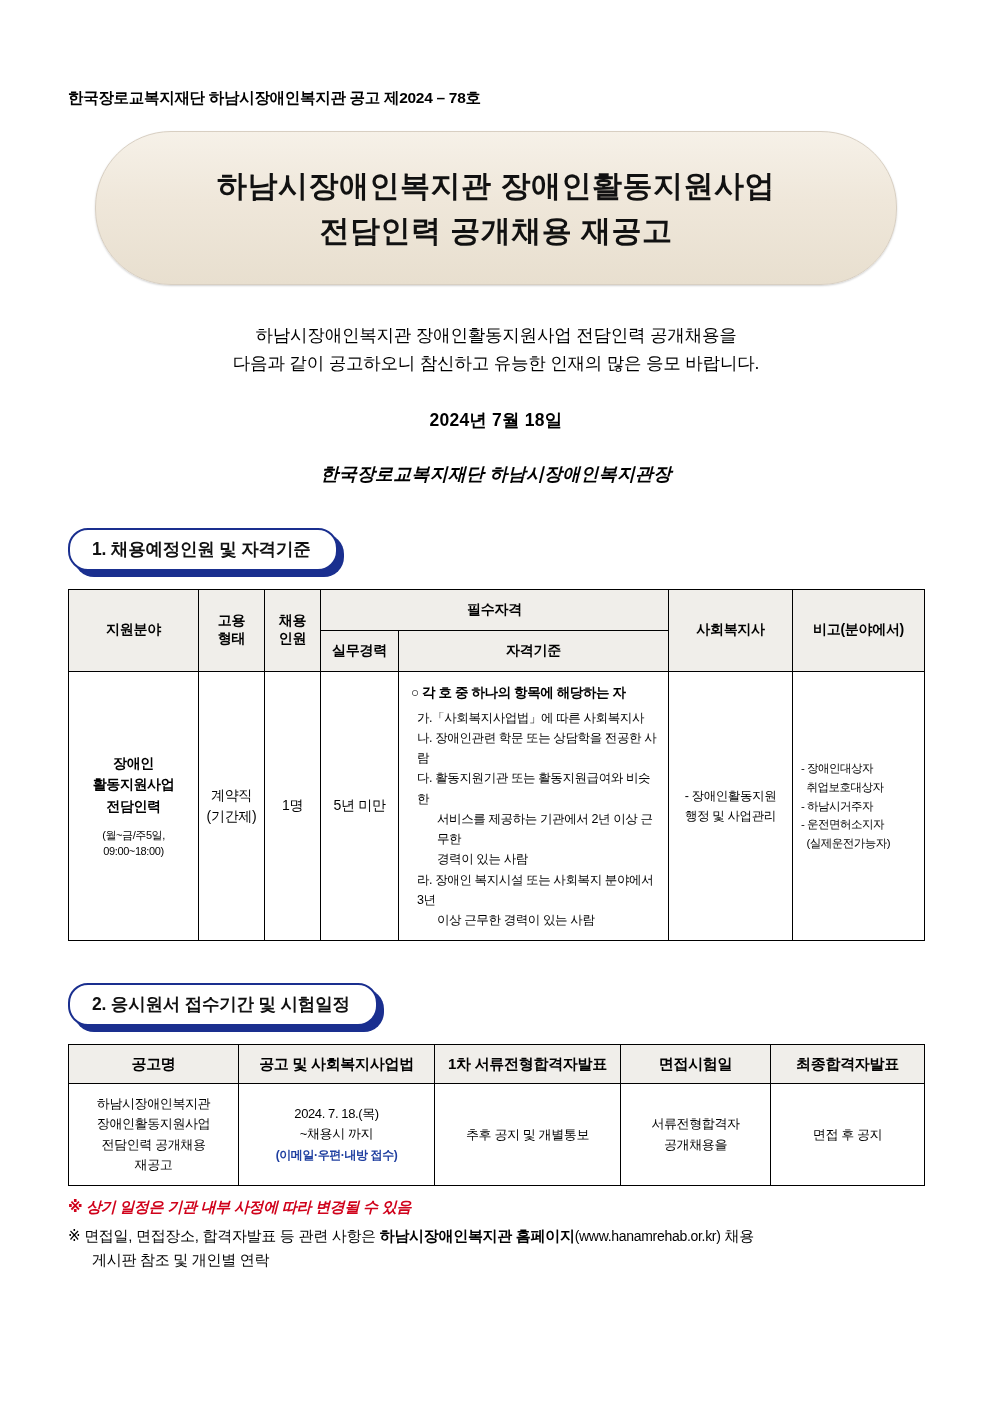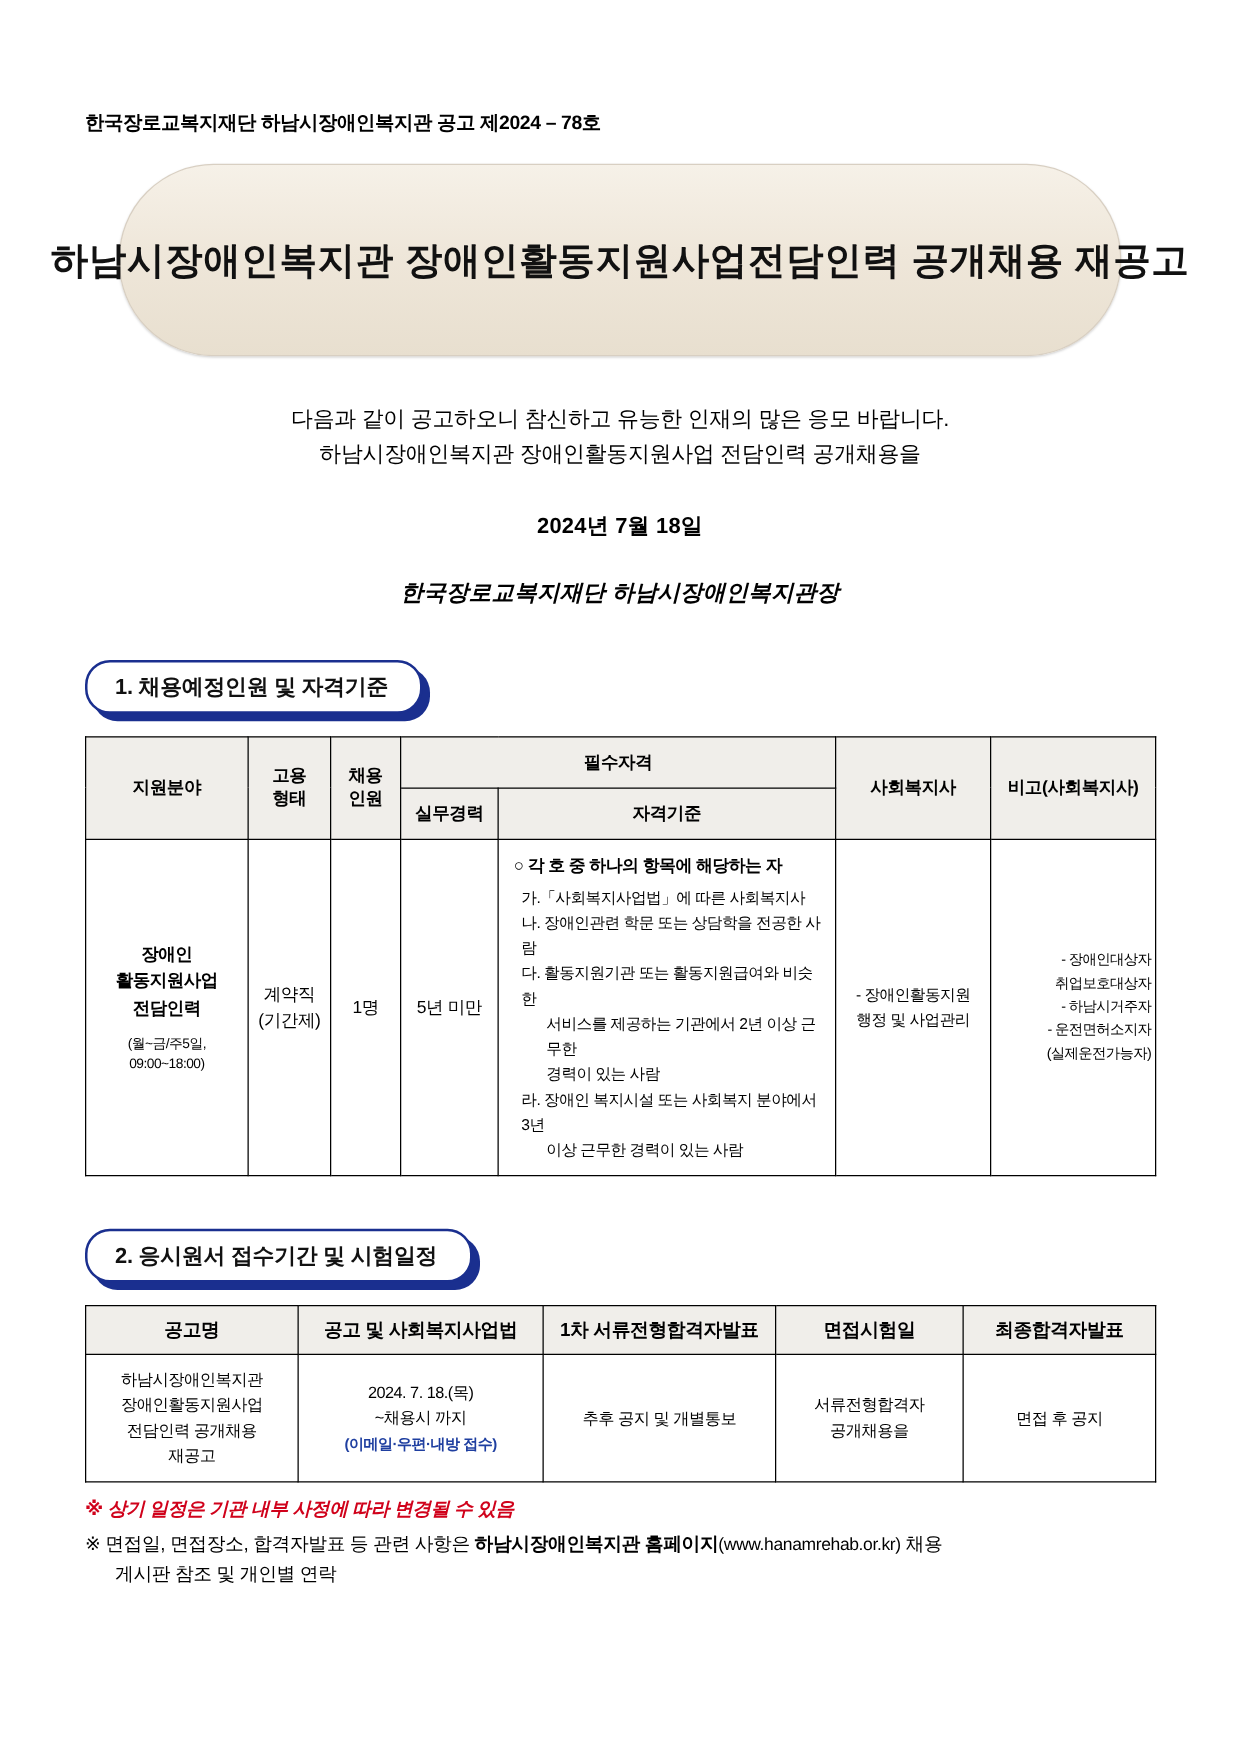--- a/index.html
+++ b/index.html
@@ -32,21 +32,21 @@
   
   .title-capsule {
     margin: 22px auto 0 auto;
     width: 800px;
     height: 152px;
     border-radius: 76px;
     border: 1px solid #d8cfc2;
     background: linear-gradient(180deg, #f6f1e8 0%, #efe7da 45%, #e8dfcf 100%);
     box-shadow: 0 1px 2px rgba(0,0,0,0.18);
     display: flex;
-    flex-direction: row;
+    flex-direction: column;
     align-items: center;
     justify-content: center;
   }
   .title-line {
     font-size: 30px;
     font-weight: bold;
     letter-spacing: 0.5px;
     line-height: 1.5;
     color: #111;
     white-space: pre;
@@ -174,21 +174,21 @@
     display: block;
     padding-left: 20px;
   }
 
   .duty-cell {
     font-size: 12.5px;
     line-height: 1.6;
     letter-spacing: -0.4px;
   }
   .note-cell {
-    text-align: right;
+    text-align: left;
     font-size: 11.5px;
     line-height: 1.62;
     letter-spacing: -0.5px;
     padding-left: 8px;
   }
   .note-cell .n-item {
     display: block;
   }
 
   
@@ -241,22 +241,22 @@
 <div class="page">
 
   <div class="doc-number">한국장로교복지재단 하남시장애인복지관 공고 제2024 – 78호</div>
 
   <div class="title-capsule">
     <div class="title-line">하남시장애인복지관 장애인활동지원사업</div>
     <div class="title-line">전담인력 공개채용 재공고</div>
   </div>
 
   <div class="intro">
+    <div>하남시장애인복지관 장애인활동지원사업 전담인력 공개채용을</div>
     <div>다음과 같이 공고하오니 참신하고 유능한 인재의 많은 응모 바랍니다.</div>
-    <div>하남시장애인복지관 장애인활동지원사업 전담인력 공개채용을</div>
   </div>
 
   <div class="date-line">2024년 7월 18일</div>
   <div class="org-line">한국장로교복지재단 하남시장애인복지관장</div>
 
   <div class="section-head">
     <div class="pill-shadow"></div>
     <div class="pill">1. 채용예정인원 및 자격기준</div>
   </div>
 
@@ -272,21 +272,21 @@
     </colgroup>
     <tbody>
       <tr>
         <th rowspan="2" style="white-space:pre-line">지원분야</th>
         <th rowspan="2" style="white-space:pre-line">고용
 형태</th>
         <th rowspan="2" style="white-space:pre-line">채용
 인원</th>
         <th colspan="2">필수자격</th>
         <th rowspan="2">사회복지사</th>
-        <th rowspan="2">비고(사회복지사)</th>
+        <th rowspan="2">비고(분야에서)</th>
       </tr>
       <tr>
         <th>실무경력</th>
         <th>자격기준</th>
       </tr>
       <tr style="height:200px">
         <td class="field-cell">
           <span style="white-space:pre-line">장애인
 활동지원사업
 전담인력</span>

